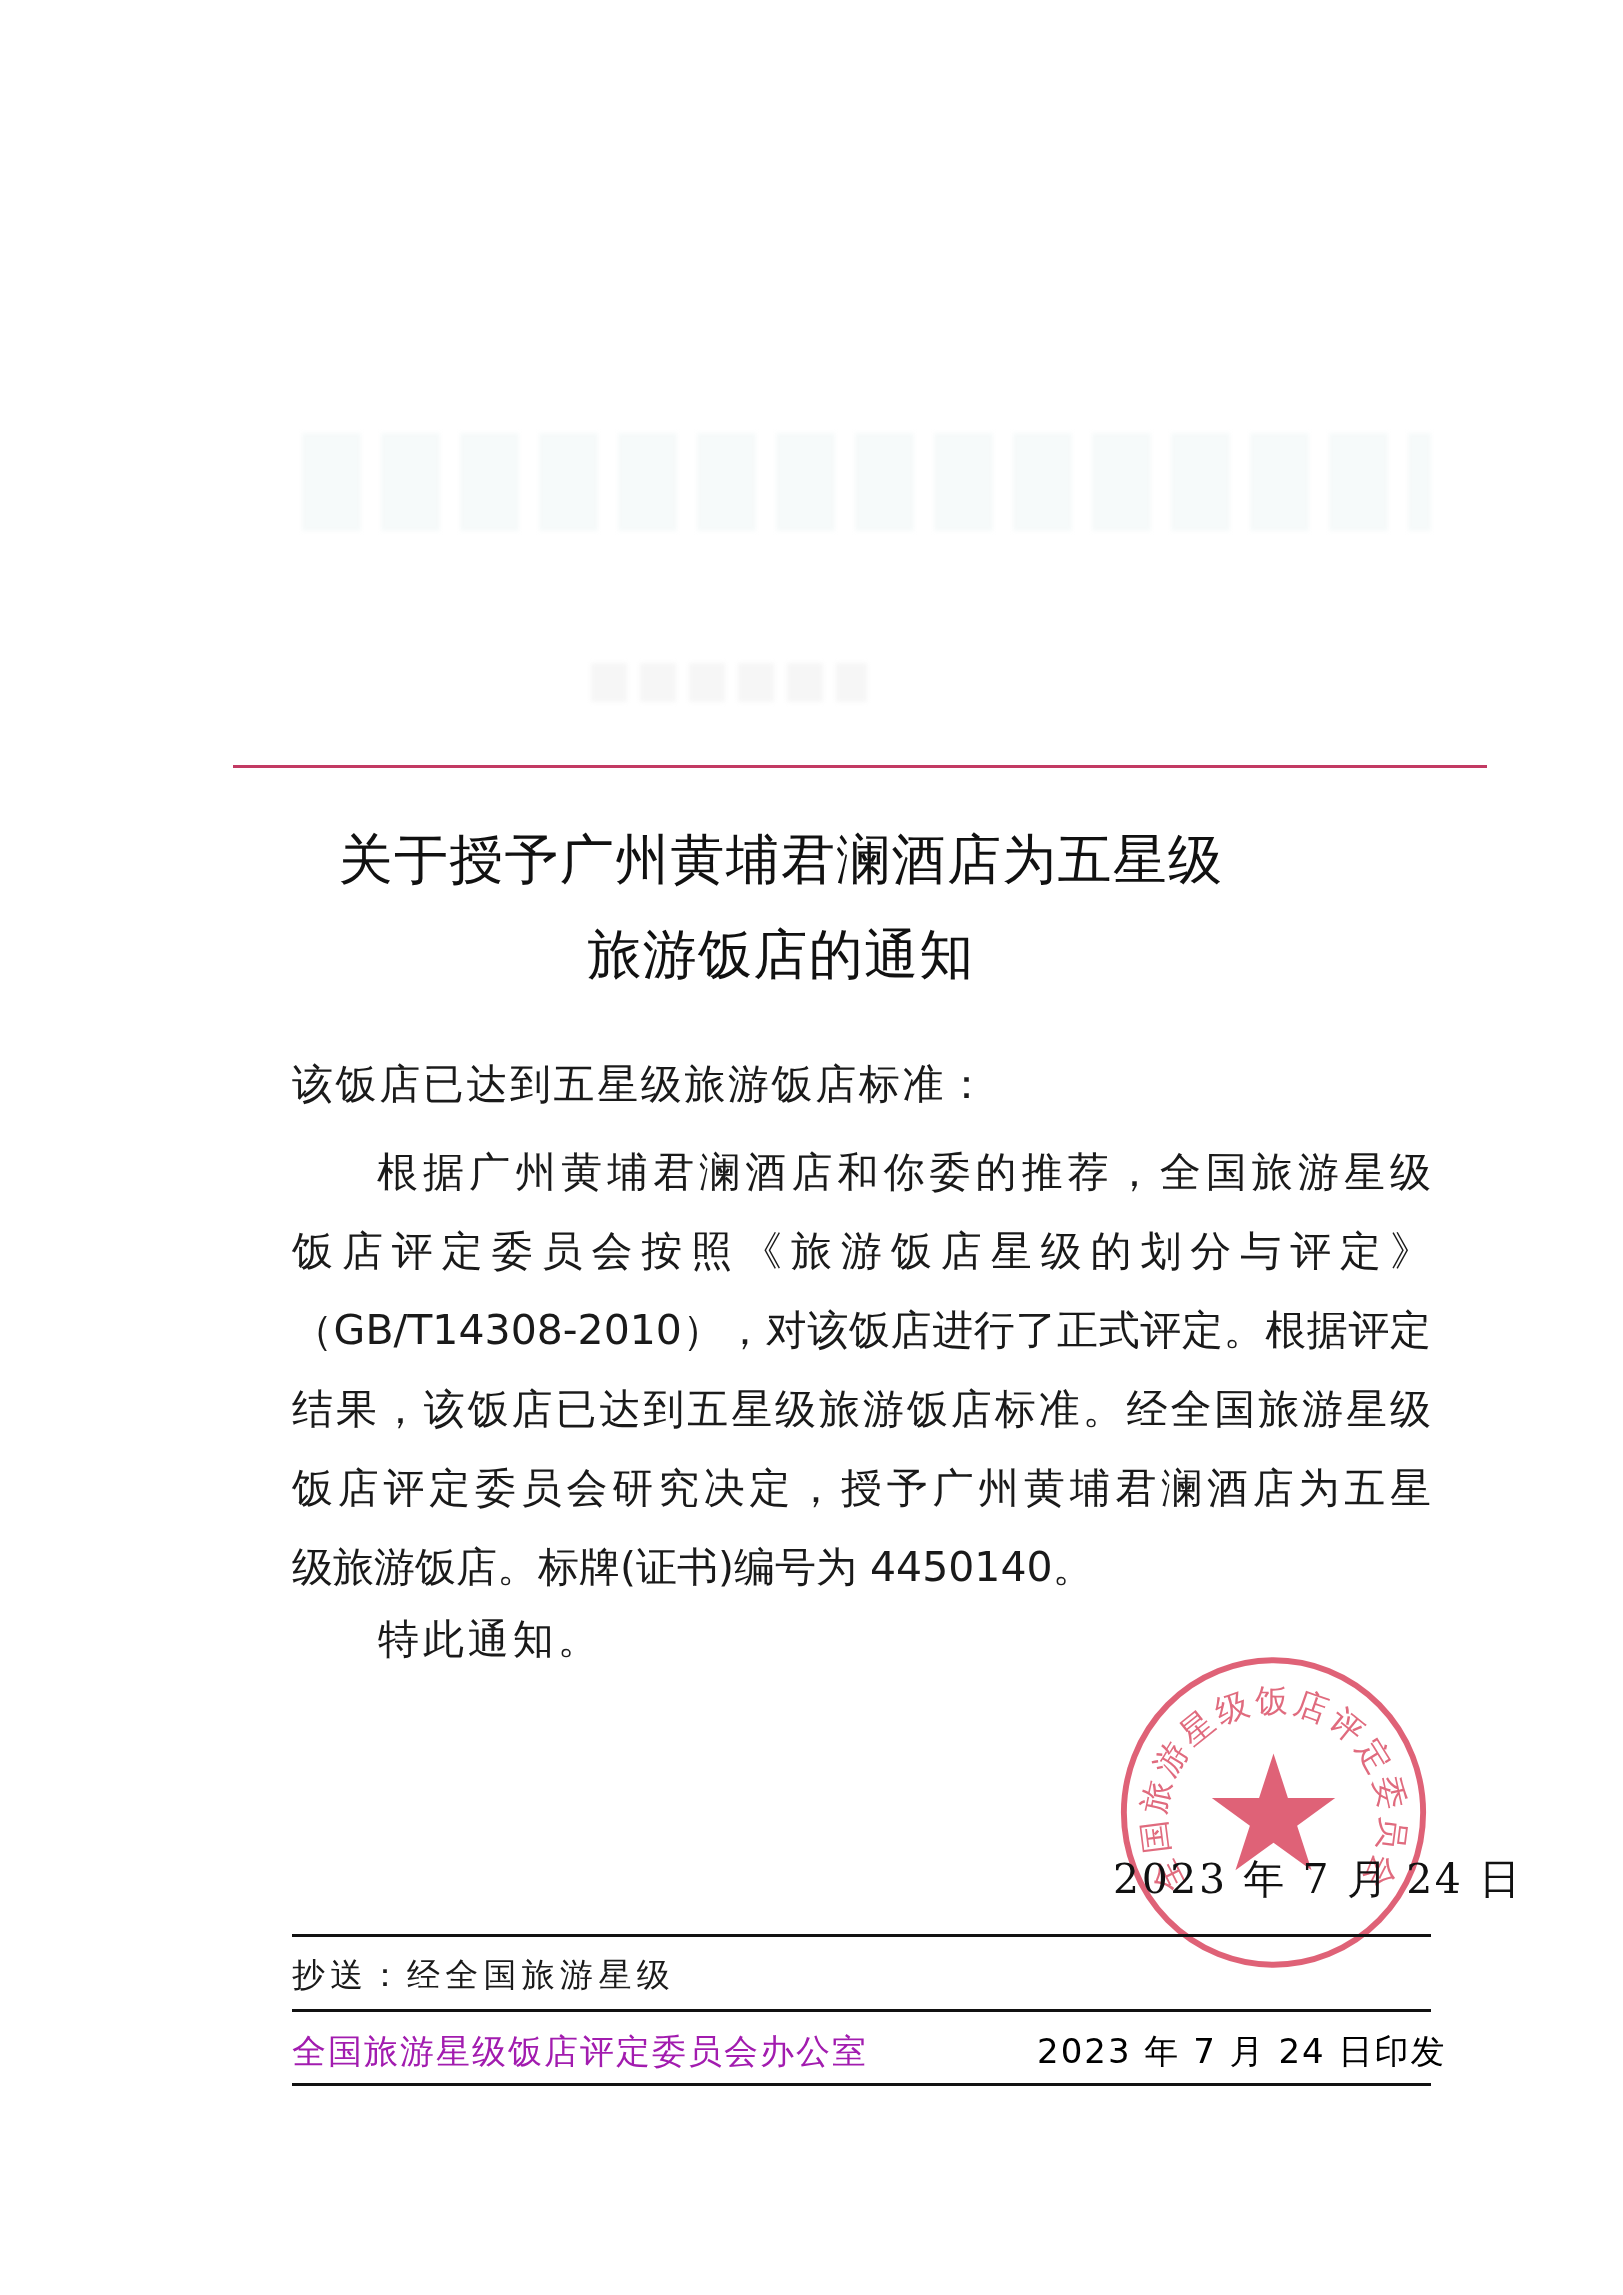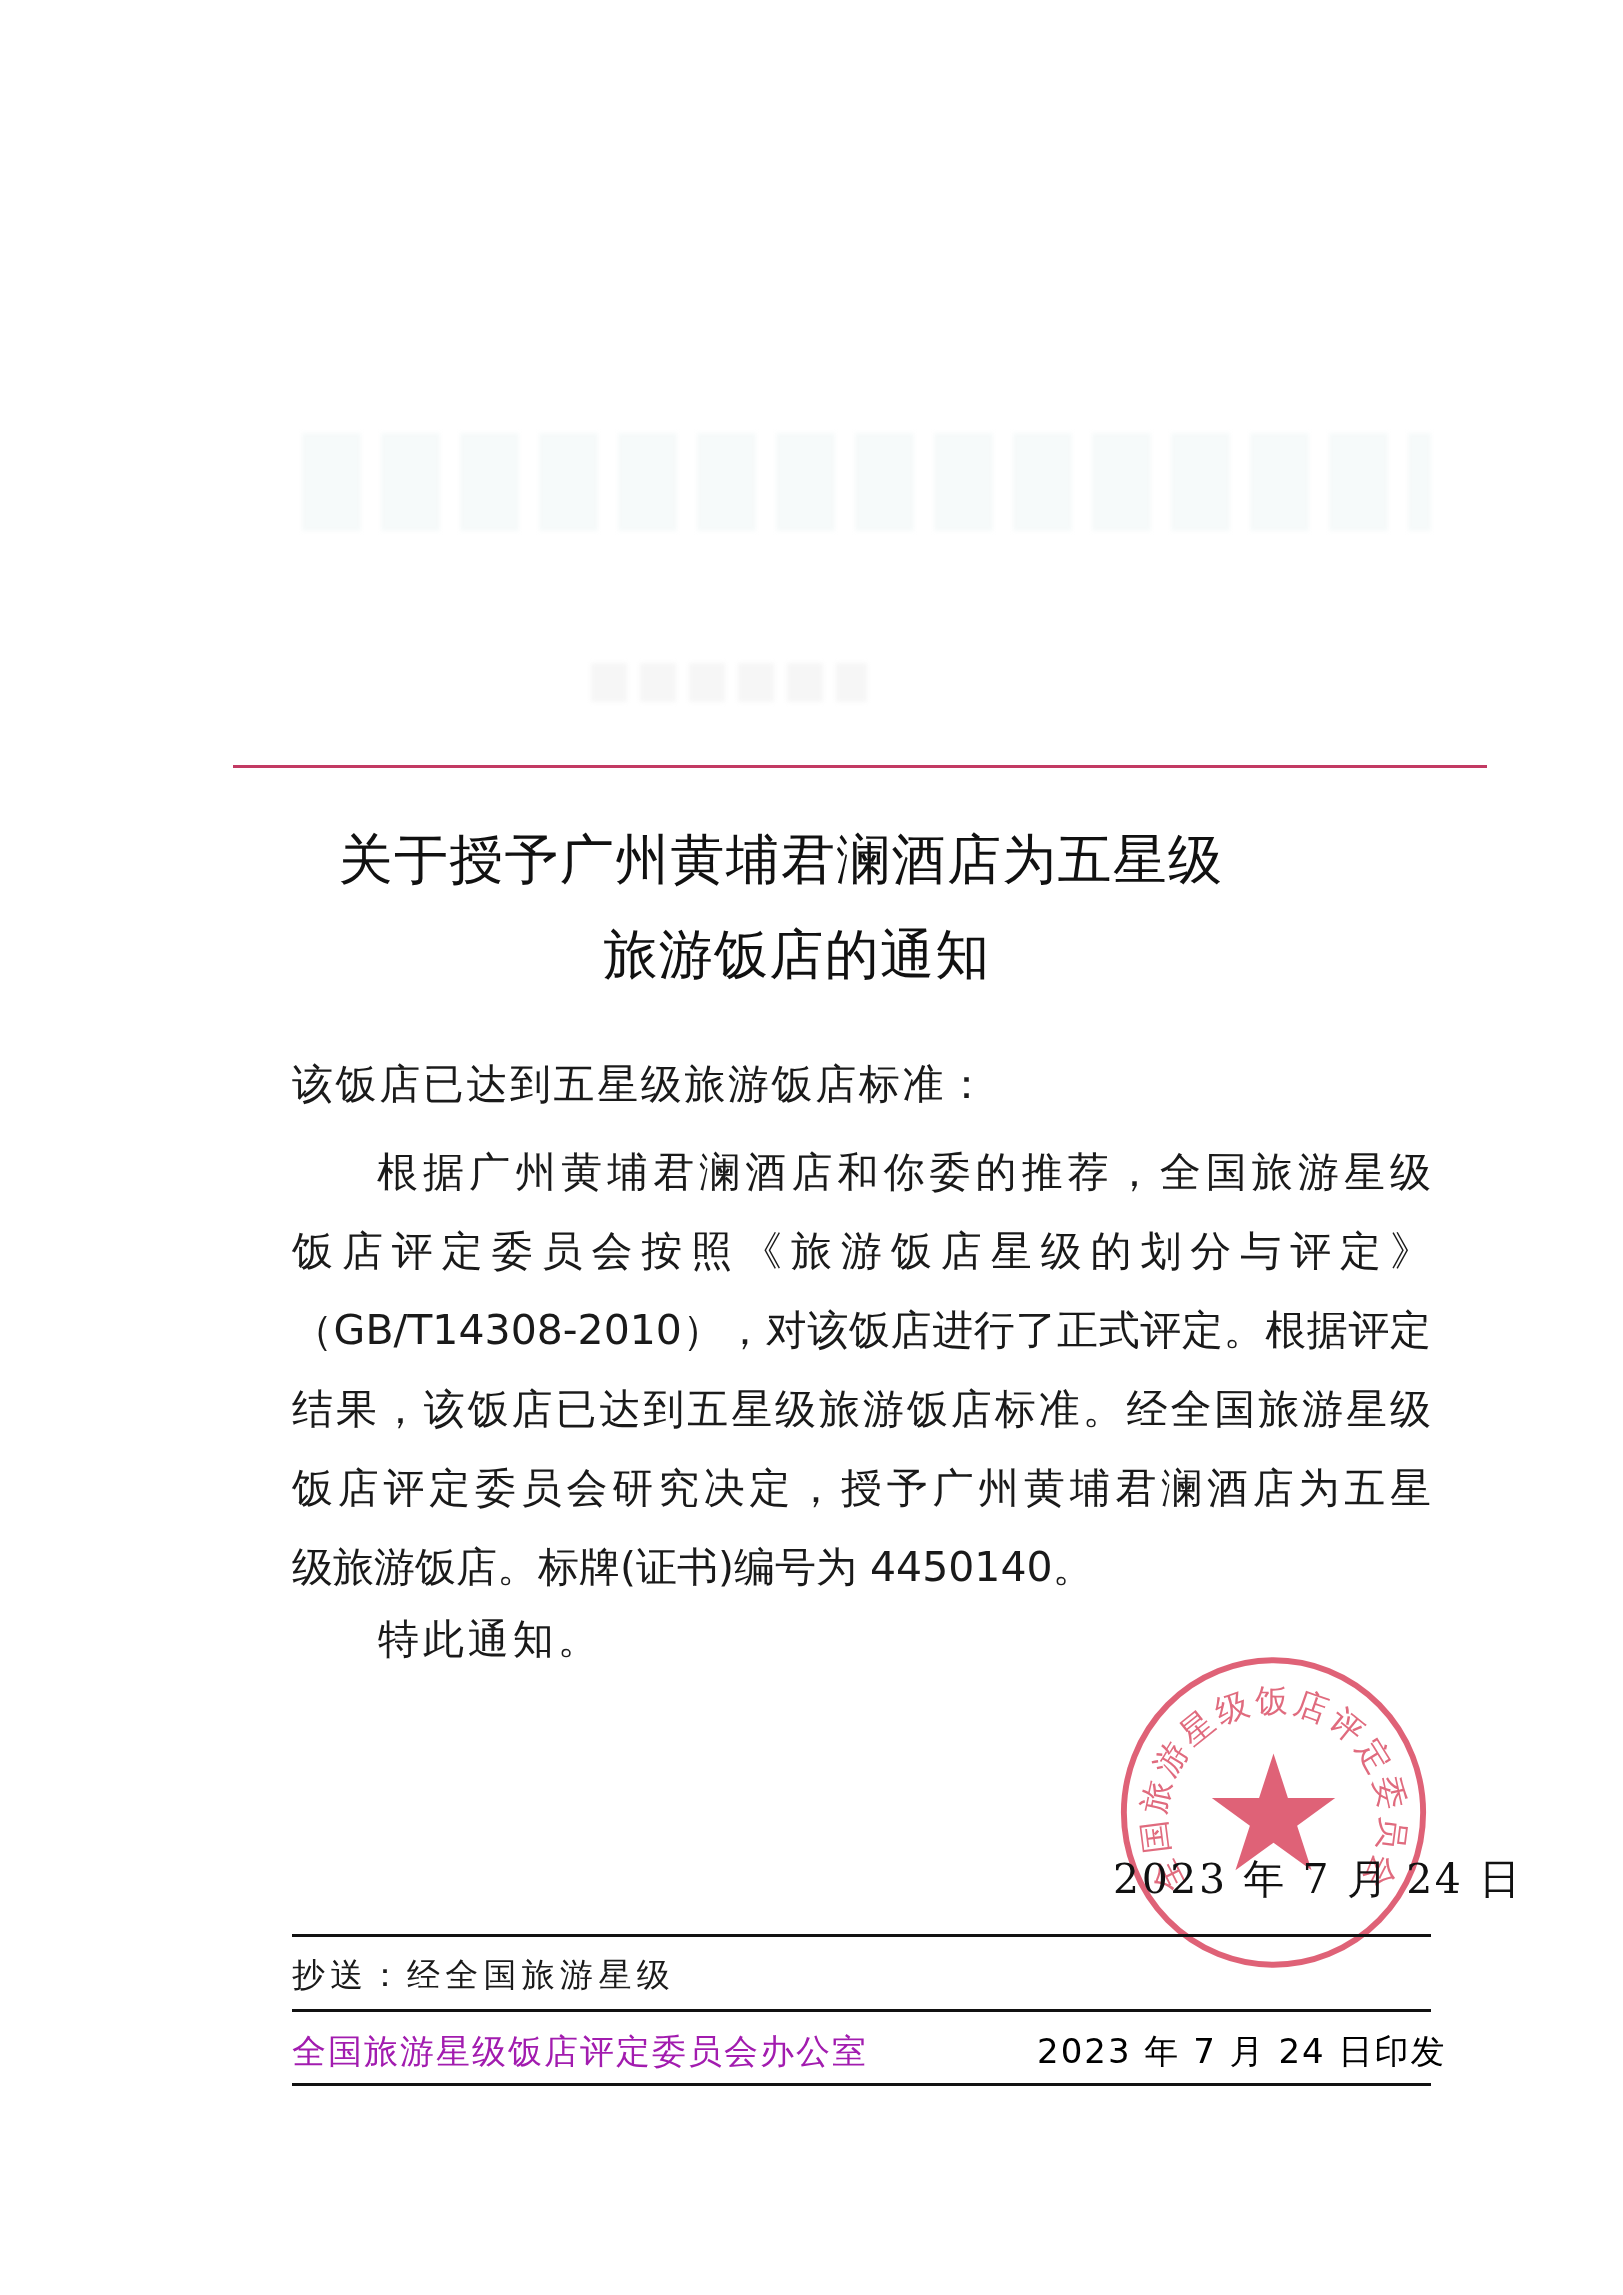--- a/index.html
+++ b/index.html
@@ -21,21 +21,21 @@
     .red-rule {
       position: absolute; left: 233px; top: 765px; width: 1254px; height: 3.3px;
       background: #c23a63;
     }
     .title {
       position: absolute; left: 0; width: 1477px; text-align: center;
       font-family: "DejaVu Sans", "Liberation Sans", sans-serif;
       font-size: 54px; letter-spacing: 1.3px; color: #111;
     }
     .title.l1 { top: 824px; left: 0; padding-left: 85px; box-sizing: border-box; }
-    .title.l2 { top: 919px; padding-left: 85px; box-sizing: border-box; margin-left: 16px; }
+    .title.l2 { top: 919px; padding-left: 85px; box-sizing: border-box; }
     .body-text {
       position: absolute; left: 292px; width: 1139px;
       font-family: "DejaVu Sans", "Liberation Sans", sans-serif;
       font-size: 41px; color: #1a1a1a; white-space: nowrap;
     }
     .salutation { top: 1057px; letter-spacing: 2.6px; }
     .para { top: 1133px; line-height: 79px; white-space: normal; text-align: justify; text-align-last: left; }
     .para .line { display: block; height: 79px; white-space: nowrap; text-align: justify; text-align-last: justify; }
     .para .line.last { text-align-last: left; }
     .para .indent { padding-left: 85px; }

